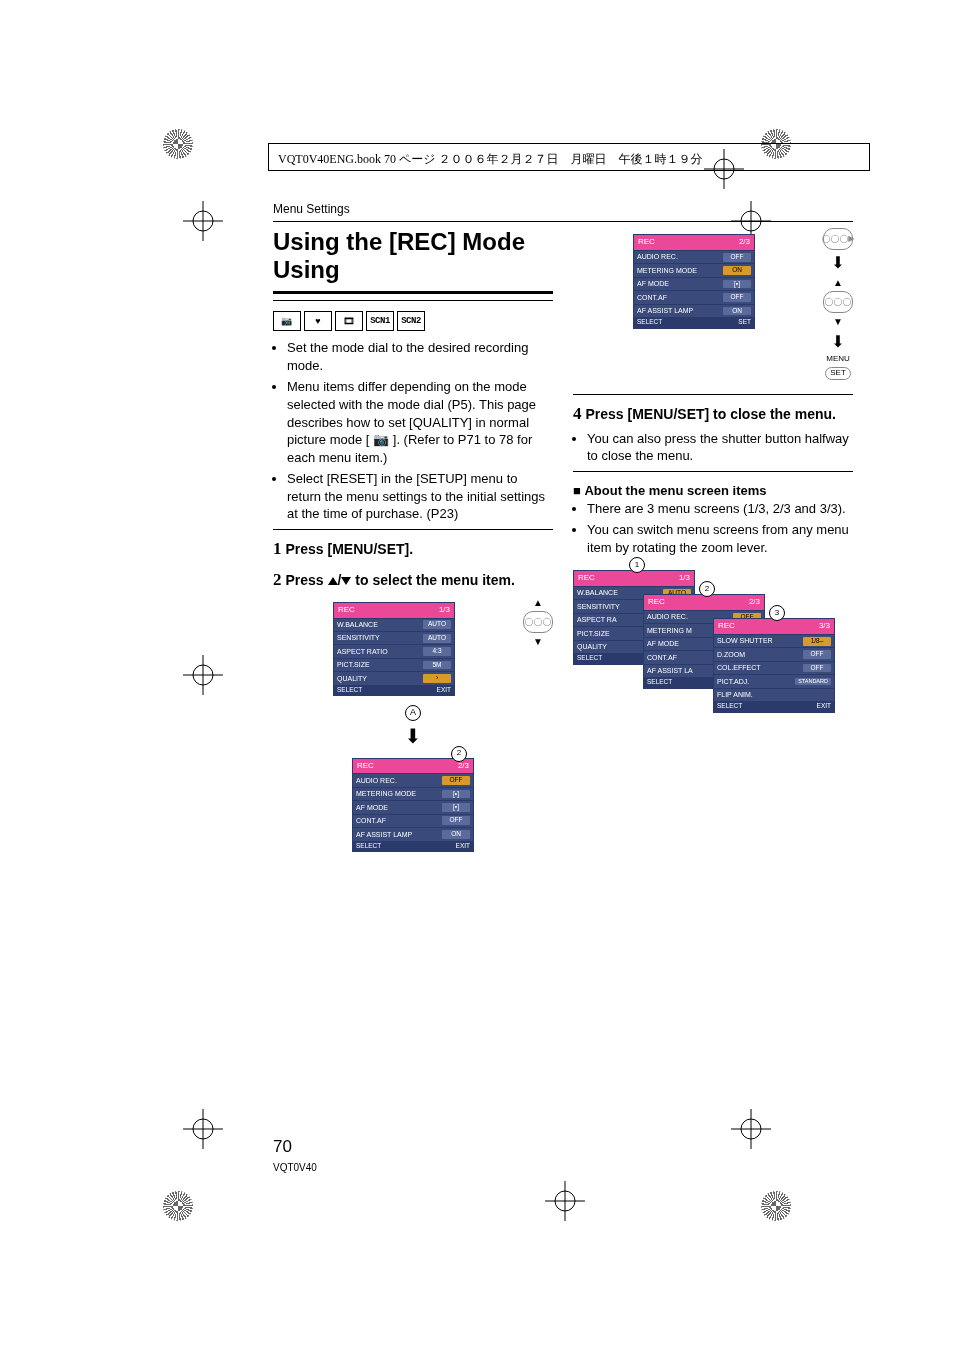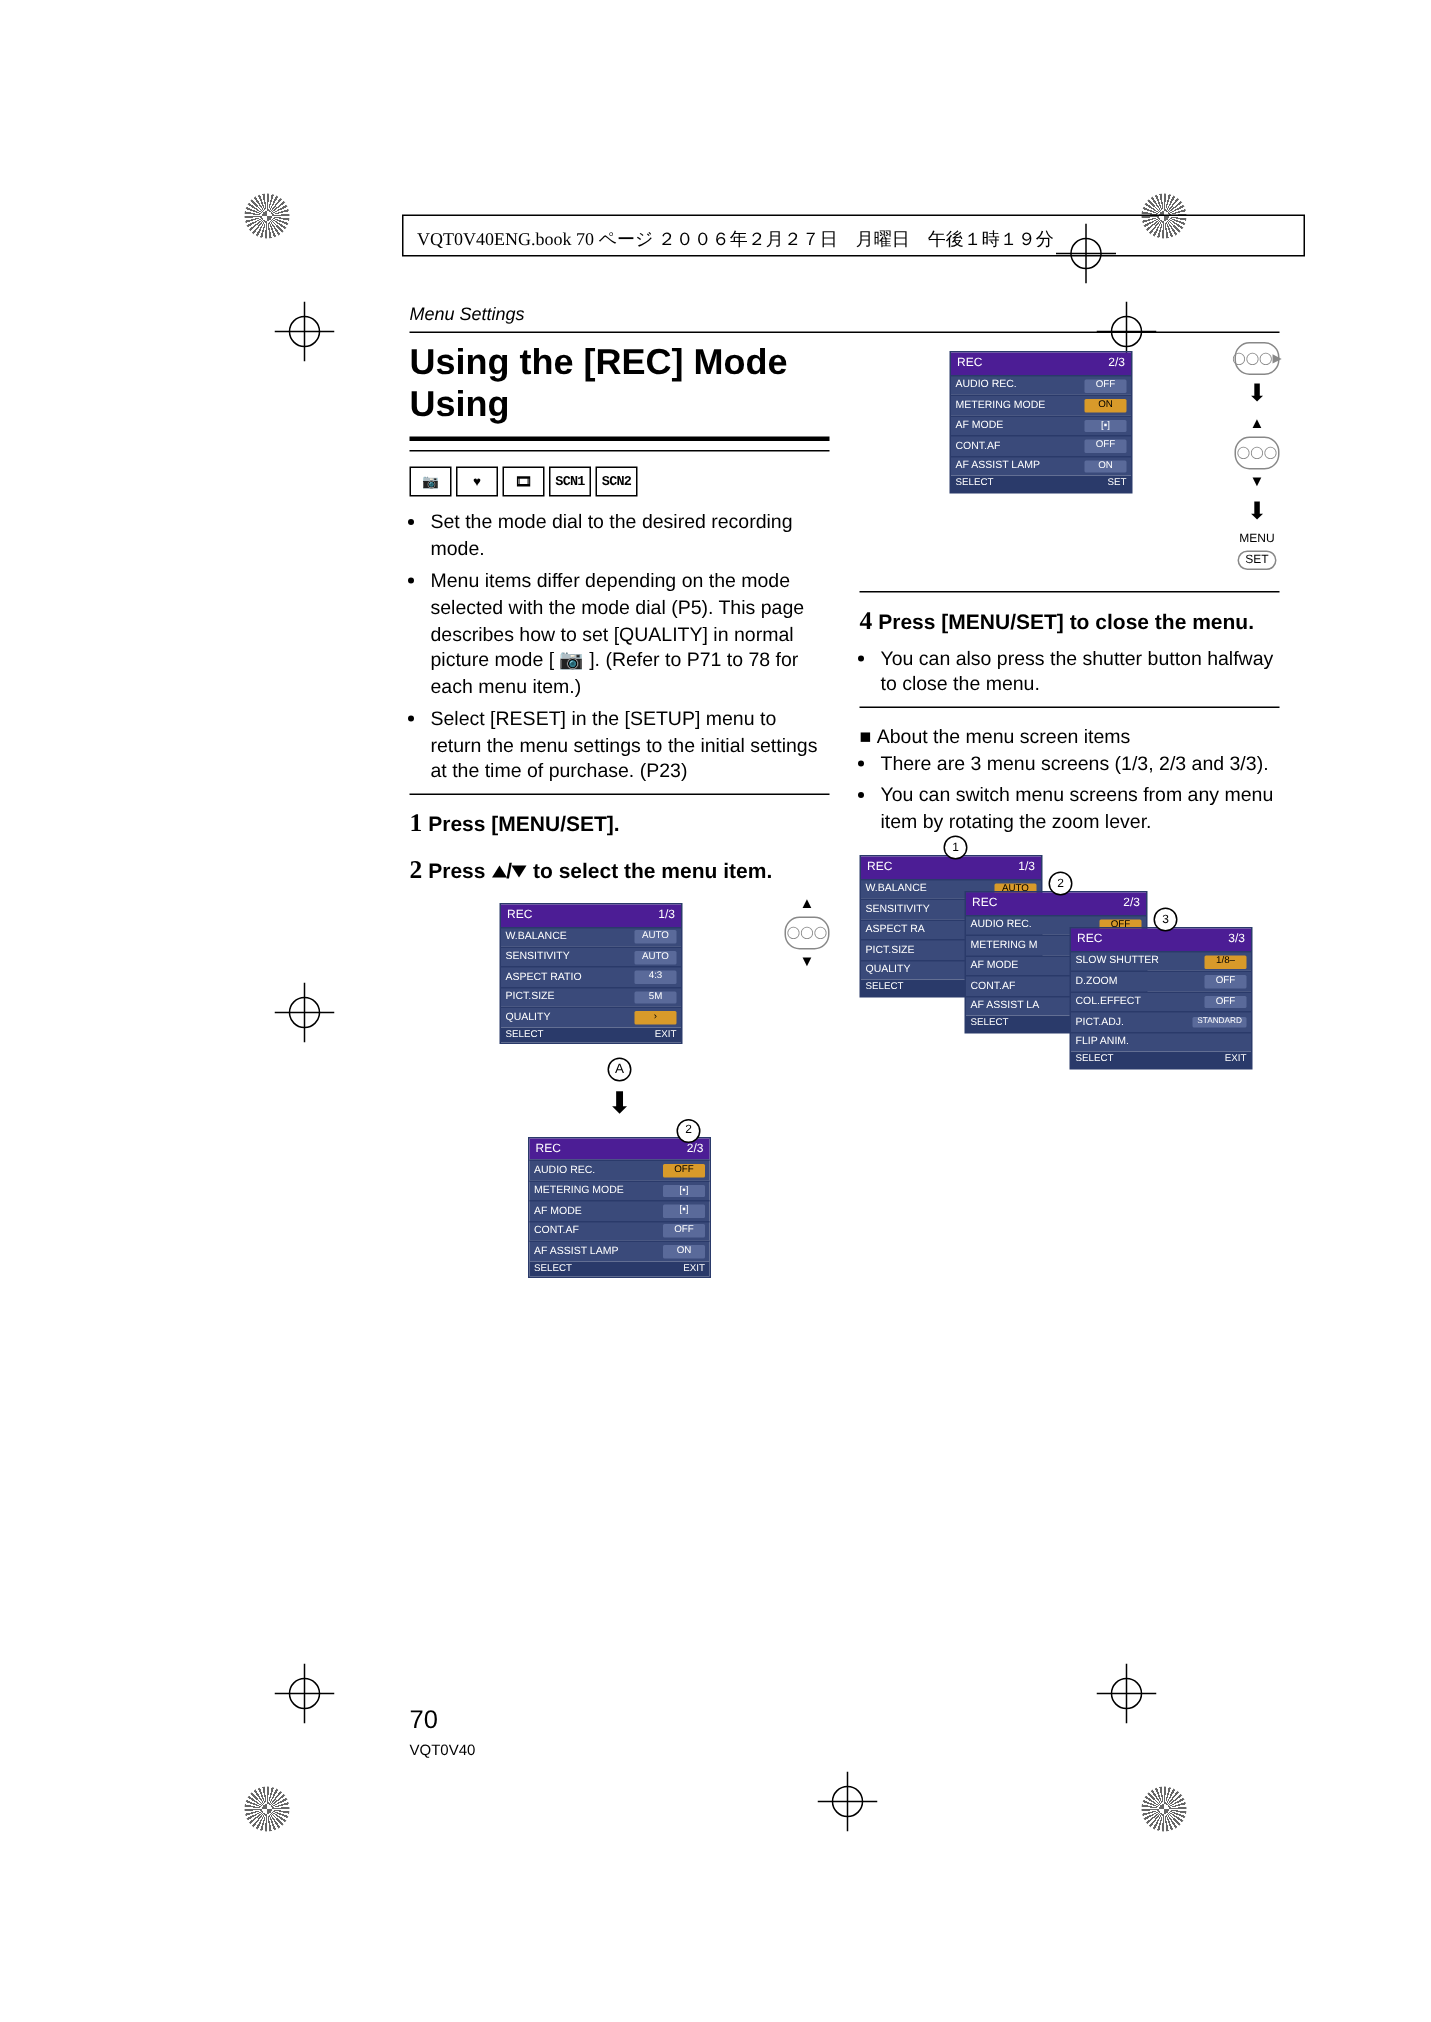--- a/index.html
+++ b/index.html
@@ -6,40 +6,40 @@
   .page{position:relative;width:778px;height:1348px;margin:1px auto;background:#fff}
   
   .reg{position:absolute;width:40px;height:40px}
   .reg svg{width:100%;height:100%}
   .corner-burst{position:absolute;width:30px;height:30px;border-radius:50%;background:repeating-conic-gradient(#666 0 6deg,#fff 6deg 12deg)}
   
   .header-line{position:absolute;left:190px;top:150px;font-family:"MS Mincho","Hiragino Mincho Pro",serif;font-size:12px}
   .header-box{position:absolute;left:180px;top:142px;width:600px;height:26px;border:1px solid #000}
   
   .content{position:absolute;left:185px;top:200px;width:580px}
-  .section-label{font-style:italic;font-size:12px;margin-bottom:4px}
+  .section-label{font-size:12px;margin-bottom:4px}
   .hr{border:0;border-top:1px solid #000;margin:2px 0 6px}
   h1{font-size:24px;font-weight:700;margin:0 0 8px;line-height:1.15}
   .double-rule{height:6px;border-top:3px solid #000;border-bottom:1px solid #000;margin-bottom:10px}
   .double-rule-half{width:280px}
   .cols{display:flex;gap:20px}
   .col{width:280px}
   .mode-icons{display:flex;gap:3px;margin-bottom:8px}
   .mode-icons span{display:inline-flex;align-items:center;justify-content:center;width:26px;height:18px;border:1.5px solid #000;font-size:9px;font-weight:700}
   .mode-icons .scn{font-family:Liberation Mono, monospace;letter-spacing:-0.5px}
   p{margin:0 0 6px;font-size:13px}
   ul{margin:0 0 6px;padding-left:14px}
   ul li{margin-bottom:4px;font-size:13px}
   .step-num{font-family:"Times New Roman",serif;font-weight:700;font-size:17px;margin-right:4px}
   .step{font-weight:700;font-size:14px;margin:8px 0 4px}
-  .about-head{font-weight:400;font-size:13px;margin-top:10px}
+  .about-head{font-weight:700;font-size:13px;margin-top:10px}
   .square{font-family:Arial}
   
   .menu-panel{width:120px;font-size:7px;color:#fff;margin:6px auto;border:1px solid #2a3a6a}
-  .menu-hd{display:flex;justify-content:space-between;background:#4c1d95;padding:2px 4px;font-size:8px}
+  .menu-hd{display:flex;justify-content:space-between;background:#ec4899;padding:2px 4px;font-size:8px}
   .menu-row{display:flex;justify-content:space-between;align-items:center;background:#3a4a7a;border-top:1px solid #2a3a6a;padding:1.5px 3px}
   .menu-row .lbl{color:#fff}
   .menu-row .val{background:#5a6a9a;padding:0 3px;border-radius:1px;font-size:6.5px;min-width:22px;text-align:center}
   .menu-row.sel .val{background:#d89a2a;color:#000}
   .menu-ft{display:flex;justify-content:space-between;background:#2a3a6a;padding:1px 3px;font-size:6.5px}
   .menu-side{display:flex;flex-direction:column;align-items:center;gap:2px;font-size:10px}
   .dpad{width:28px;height:20px;border:1px solid #888;border-radius:10px;display:flex;align-items:center;justify-content:center;font-size:8px;color:#888}
   .menu-cluster{display:flex;align-items:flex-start;justify-content:center;gap:8px}
   .down-arrow{text-align:center;font-size:20px;margin:2px 0}
   .circ-a{display:inline-flex;width:14px;height:14px;border:1px solid #000;border-radius:50%;align-items:center;justify-content:center;font-size:9px}

